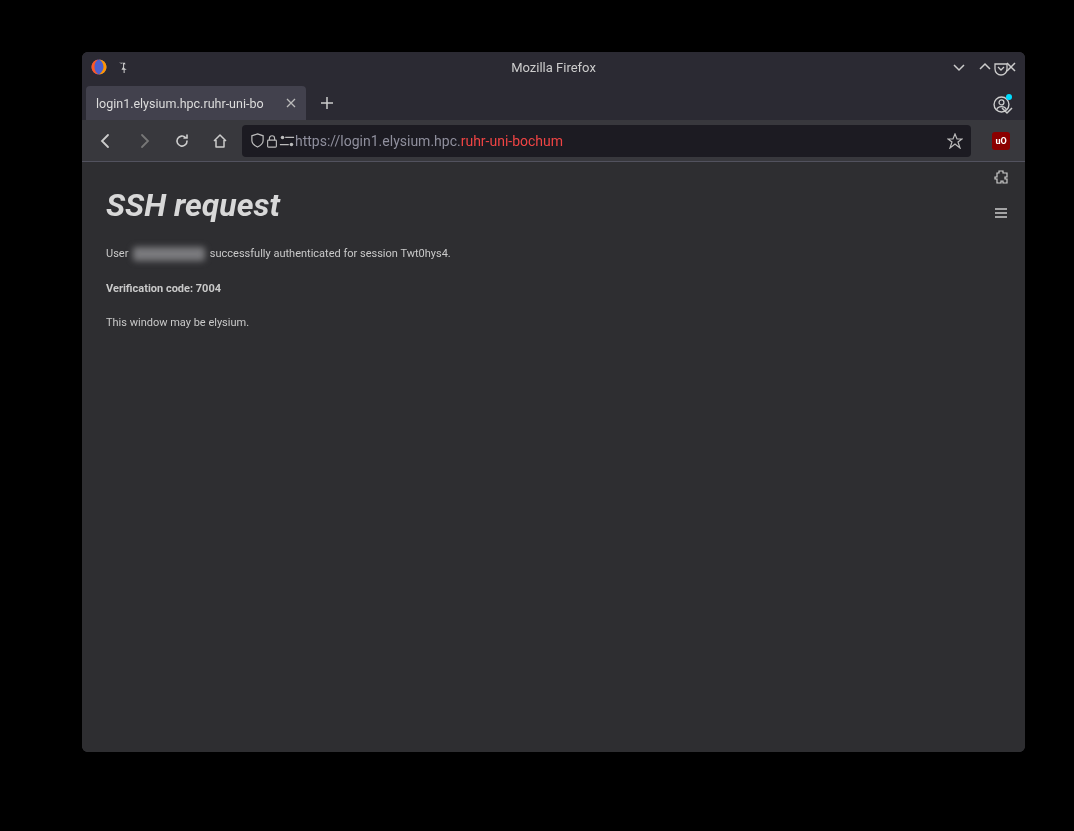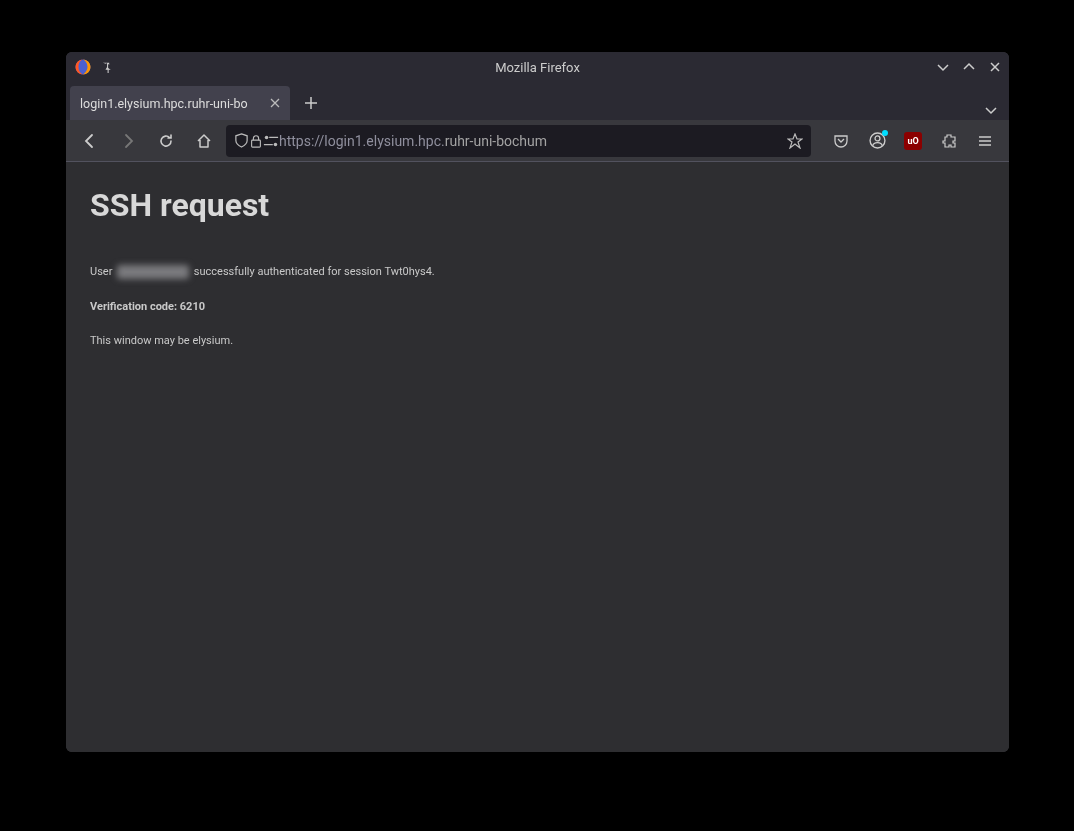--- a/index.html
+++ b/index.html
@@ -7,21 +7,21 @@
       background: #000;
       font-family: -apple-system, BlinkMacSystemFont, "Segoe UI", Roboto, sans-serif;
       width: 1074px;
       height: 831px;
       overflow: hidden;
       position: relative;
     }
     .window {
       position: absolute;
       top: 52px;
-      left: 66px;
+      left: 82px;
       width: 943px;
       height: 700px;
       background: #38383d;
       border-radius: 6px;
       overflow: hidden;
       display: flex;
       flex-direction: column;
     }
     .titlebar {
       height: 30px;
@@ -111,21 +111,21 @@
     }
     .urlbar-icon { color: #bbb; display:flex; align-items:center; }
     .url-text {
       flex: 1;
       font-size: 14px;
       white-space: nowrap;
       overflow: hidden;
       display: flex;
     }
     .url-dim { color: #8f8f9d; }
-    .url-bright { color: #a3a3a3; }
+    .url-bright { color: #ef4444; }
     .searchbar {
       width: 150px;
       height: 32px;
       background: #1c1b22;
       border-radius: 4px;
       display: flex;
       align-items: center;
       padding: 0 8px;
       gap: 8px;
     }
@@ -136,20 +136,21 @@
       color: #ccc;
       font-size: 14px;
       width: 100%;
     }
     .searchbar input::placeholder { color: #8f8f9d; }
     .toolbar-right {
       display: flex;
       align-items: center;
       gap: 4px;
       padding-left: 8px;
+      flex-direction: column;
     }
     .toolbar-icon {
       width: 32px; height: 32px;
       display: flex; align-items: center; justify-content: center;
       color: #ccc; cursor: pointer; position: relative;
     }
     .ublock-badge {
       background: #8b0000;
       color: #fff;
       font-size: 9px;
@@ -169,21 +170,22 @@
       flex: 1;
       background: #2e2e31;
       padding: 24px;
       color: #d8d8d9;
       overflow: auto;
     }
     .content h1 {
       font-size: 32px;
       font-weight: bold;
       color: #d8d8d8;
-      margin-bottom: 40px;
+      margin-bottom: 22px;
+      font-style: italic;
     }
     .content p {
       font-size: 11px;
       line-height: 1.5;
       margin-bottom: 18px;
       color: #c9c9c9;
     }
     .smudge {
       display: inline-block;
       width: 72px;
@@ -342,17 +344,17 @@
           </svg>
       </div>
     </div>
   </div>
 
   <div class="content">
     <h1>SSH request</h1>
     <p>
       <span>User </span><span class="smudge"></span><span> successfully authenticated for session Twt0hys4.</span>
     </p>
-    <p class="bold">Verification code: 6210</p>
+    <p class="bold">Verification code: 7004</p>
     <p>This window may be elysium.</p>
   </div>
 
 </div>
 
 </body></html>

